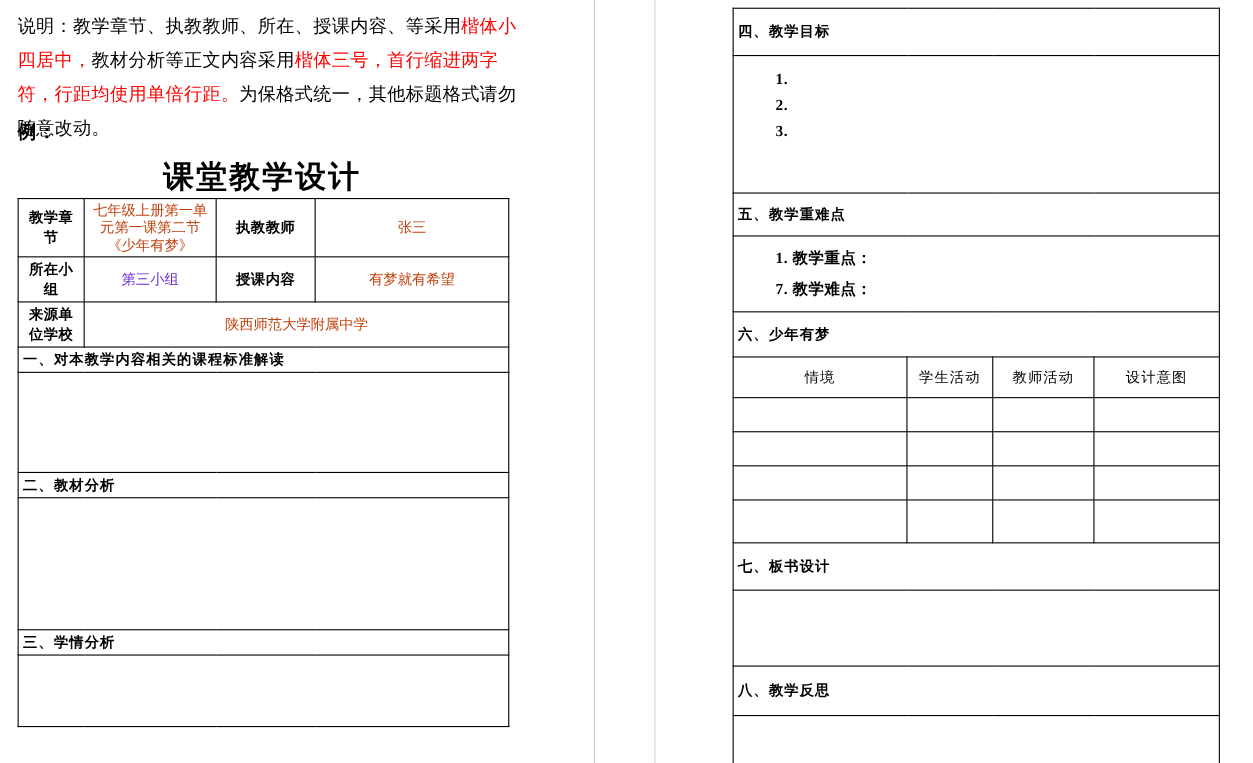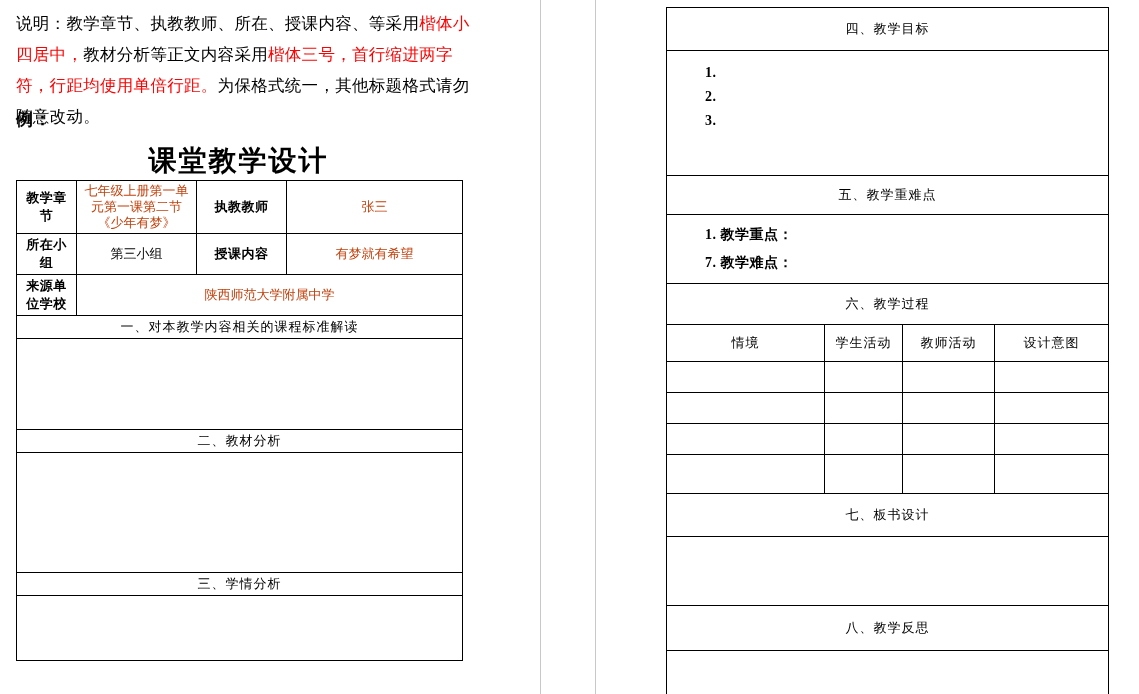--- a/index.html
+++ b/index.html
@@ -78,28 +78,28 @@
     letter-spacing: 0.5px;
   }
   .val {
     text-align: center;
     color: #c2410c;
     font-size: 12px;
     line-height: 16px;
   }
   .val-black {
     text-align: center;
-    color: #000000;
+    color: #6d28d9;
     font-size: 12px;
   }
   .sec-head {
-    font-weight: normal;
+    font-weight: bold;
     font-size: 15px;
     letter-spacing: 1px;
-    text-align: center;
+    text-align: left;
     padding-left: 8px;
   }
   .blank-cell {
     height: 86px;
   }
   
   #right-page {
     left: 596px;
     top: 0;
     width: 543px;
@@ -226,21 +226,21 @@
       <tr>
         <td class="sec-head" style="height:34px" colspan="4">五、教学重难点</td>
       </tr>
       <tr>
         <td colspan="4" style="height:64px; vertical-align:middle">
           <div class="sub-item" style="padding:5px 0 5px 34px">1. 教学重点：</div>
           <div class="sub-item" style="padding:5px 0 5px 34px">7. 教学难点：</div>
         </td>
       </tr>
       <tr>
-        <td class="sec-head" style="height:36px" colspan="4">六、教学过程</td>
+        <td class="sec-head" style="height:36px" colspan="4">六、少年有梦</td>
       </tr>
       <tr>
         <td class="inner-th" style="height:32px">情境</td>
         <td class="inner-th">学生活动</td>
         <td class="inner-th">教师活动</td>
         <td class="inner-th">设计意图</td>
       </tr>
       <tr>
         <td class="inner-td"></td>
         <td class="inner-td"></td>

